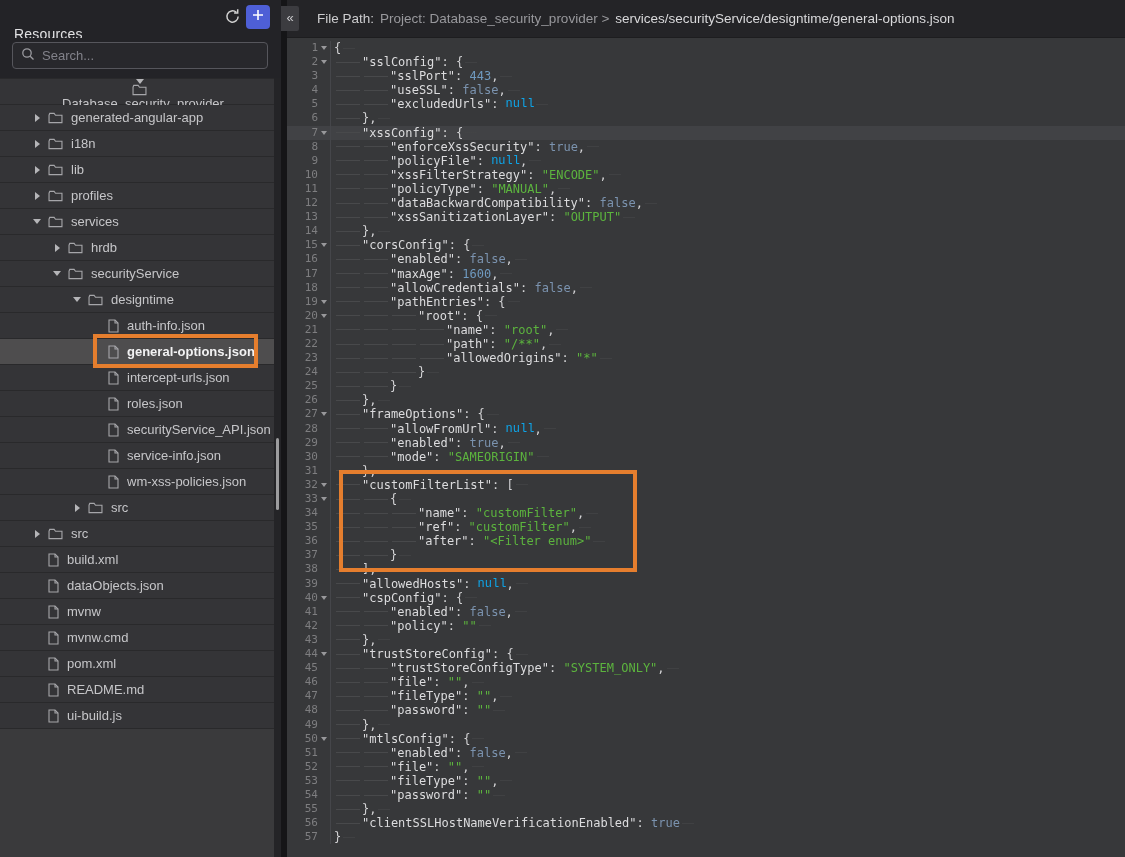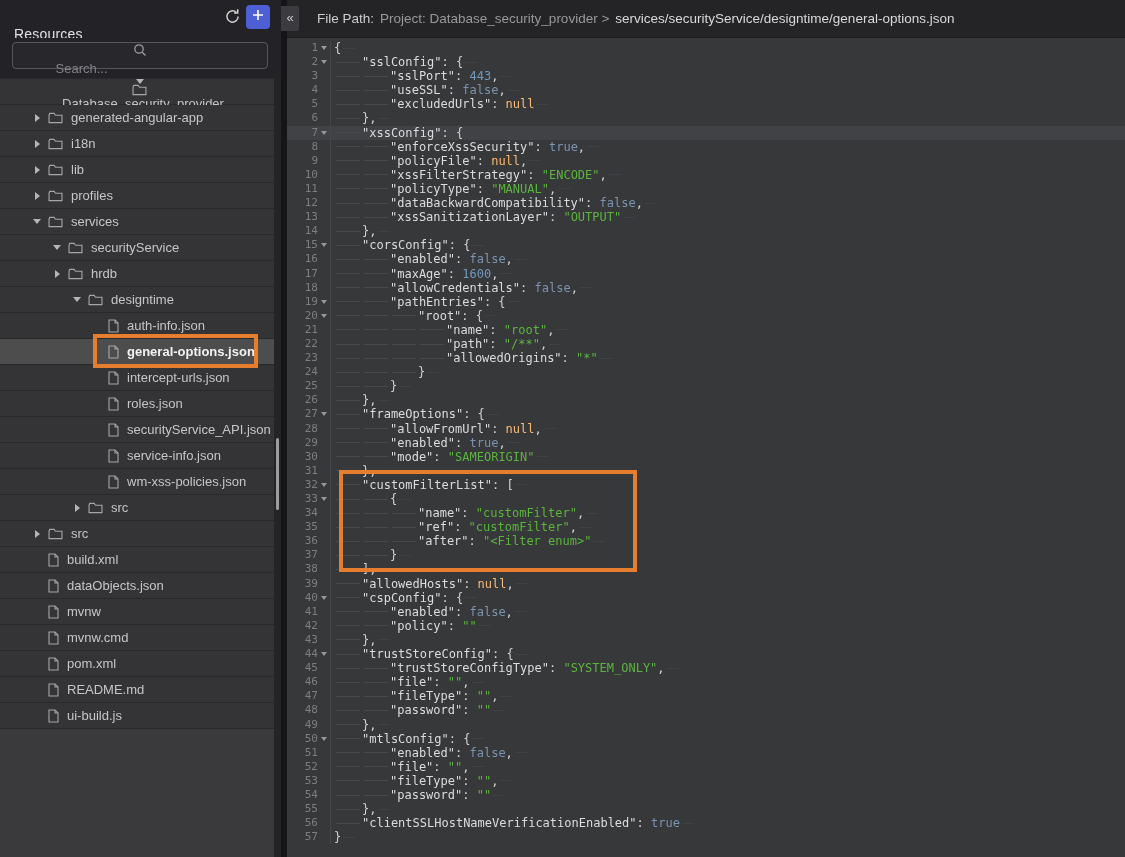--- a/index.html
+++ b/index.html
@@ -14,21 +14,21 @@
   #refresh-btn { position:absolute; left:222px; top:8px; width:20px; height:20px; cursor:pointer;
                  display:flex; align-items:center; justify-content:center; }
   #add-btn { position:absolute; left:246px; top:5px; width:24px; height:24px; border-radius:4px;
              display:flex; align-items:center; justify-content:center; cursor:pointer; }
   #collapse-tab { position:absolute; left:281px; top:6px; width:18px; height:25px; background:#3c3c40;
                   border-radius:0 2px 2px 0; color:#c9c9cc; font-size:13px; line-height:24px;
                   text-align:center; cursor:pointer; z-index:5; }
   #search-row { position:relative; height:40px; background:#232327; }
   #search-input-wrap { position:absolute; left:12px; top:4px; width:256px; height:27px;
                        border:1px solid #56565c; border-radius:4px; background:#28282c;
-                       display:flex; align-items:center; padding:0 8px;flex-direction:column; }
+                       display:flex; align-items:center; padding:0 8px; }
   #search-input { flex:1; border:none; outline:none; background:transparent; color:#cfcfd2;
                   font-size:13px; margin-left:7px; font-family:"Liberation Sans",sans-serif; }
   #search-input::placeholder { color:#82828a; }
 
   #tree { position:absolute; left:0; top:78px; width:274px; bottom:0; background:#3a3a3c;
           border-top:1px solid #29292b; }
   .tree-row { position:relative; height:26px; background:#343437; border-bottom:1px solid #29292b;
               display:flex; align-items:center; cursor:pointer; color:#c6c6c9; font-size:13px; }
   .tree-row.sel { background:#4e4d4e; color:#f2f2f3; font-weight:bold; }
   .tree-arrow { width:10px; display:flex; justify-content:center; margin-right:6px; flex:none; }
@@ -72,21 +72,21 @@
   .code-text { padding-left:3px; white-space:pre; display:flex; align-items:center; }
   .tab { display:inline-block; width:28px; height:100%; flex:none;
          background:linear-gradient(#48494b,#48494b) no-repeat 2px center / 24px 1px; }
   .eol { display:inline-block; width:16px; height:100%; flex:none; margin-left:2px;
          background:linear-gradient(#434446,#434446) no-repeat left center / 12px 1px; opacity:.75; }
   .tok-k { color:#dcdcde; }
   .tok-p { color:#d3d3d5; }
   .tok-s { color:#5cb43e; }
   .tok-n { color:#6f9ac0; }
   .tok-b { color:#7b93af; }
-  .tok-u { color:#fdba74; }
+  .tok-u { color:#0ea5e9;font-family:Liberation Mono, monospace; }
 
   #annotation-box-code { position:absolute; left:52px; top:432px; width:298px; height:102px;
                          border:4px solid #e57e2e; z-index:4; pointer-events:none; }
 </style>
 </head>
 <body>
 
 <div id="app">
 
   <div id="sidebar">
@@ -184,39 +184,39 @@
           </span>
           <span class="tree-icon">
             <svg width="15" height="12" viewBox="0 0 16 13">
               <path d="M1 3.5 V11.5 H15 V3.5 H8 L6.5 1.5 H1.8 Z" fill="none" stroke="#a6a6aa" stroke-width="1.2"></path>
             </svg>
           </span>
           <span class="tree-label">services</span>
         </div>
         <div class="tree-row" style="padding-left: 52px;">
           <span class="tree-arrow">
+            <span class="tri-right"></span>
+          </span>
+          <span class="tree-icon">
+            <svg width="15" height="12" viewBox="0 0 16 13">
+              <path d="M1 3.5 V11.5 H15 V3.5 H8 L6.5 1.5 H1.8 Z" fill="none" stroke="#a6a6aa" stroke-width="1.2"></path>
+            </svg>
+          </span>
+          <span class="tree-label">hrdb</span>
+        </div>
+        <div class="tree-row" style="padding-left: 52px;">
+          <span class="tree-arrow">
             <span class="tri-down"></span>
           </span>
           <span class="tree-icon">
             <svg width="15" height="12" viewBox="0 0 16 13">
               <path d="M1 3.5 V11.5 H15 V3.5 H8 L6.5 1.5 H1.8 Z" fill="none" stroke="#a6a6aa" stroke-width="1.2"></path>
             </svg>
           </span>
           <span class="tree-label">securityService</span>
-        </div>
-        <div class="tree-row" style="padding-left: 52px;">
-          <span class="tree-arrow">
-            <span class="tri-right"></span>
-          </span>
-          <span class="tree-icon">
-            <svg width="15" height="12" viewBox="0 0 16 13">
-              <path d="M1 3.5 V11.5 H15 V3.5 H8 L6.5 1.5 H1.8 Z" fill="none" stroke="#a6a6aa" stroke-width="1.2"></path>
-            </svg>
-          </span>
-          <span class="tree-label">hrdb</span>
         </div>
         <div class="tree-row" style="padding-left: 72px;">
           <span class="tree-arrow">
             <span class="tri-down"></span>
           </span>
           <span class="tree-icon">
             <svg width="15" height="12" viewBox="0 0 16 13">
               <path d="M1 3.5 V11.5 H15 V3.5 H8 L6.5 1.5 H1.8 Z" fill="none" stroke="#a6a6aa" stroke-width="1.2"></path>
             </svg>
           </span>

